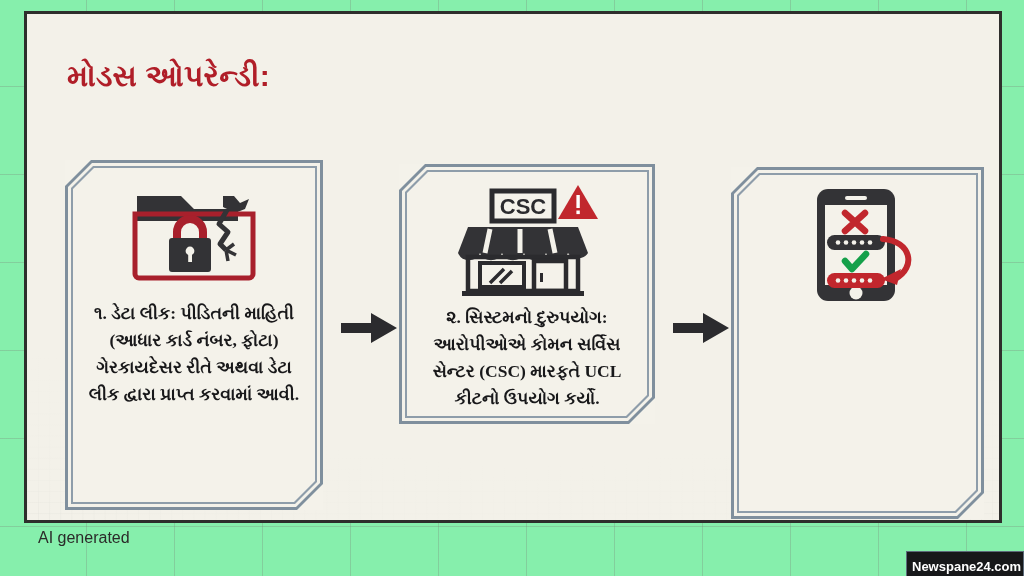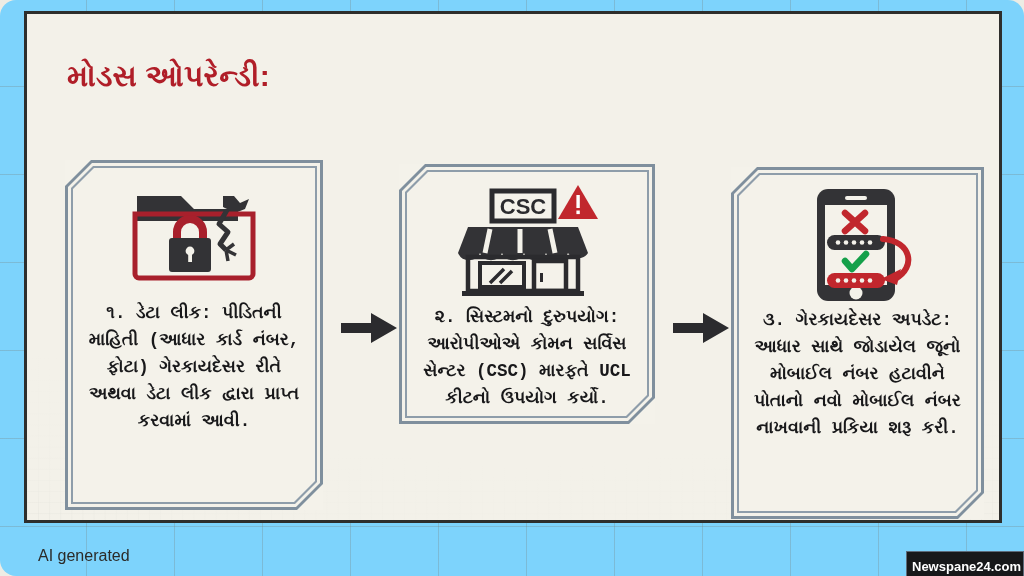--- a/index.html
+++ b/index.html
@@ -9,22 +9,21 @@
     height: 576px;
     overflow: hidden;
     background: #edece4;
     font-family: "Liberation Sans", sans-serif;
   }
 
   #stage {
     position: relative;
     width: 1024px;
     height: 576px;
-    background: #7dd3fc;
-    border-radius: 16px;
+    background: #86efac;
   }
 
   
   .outer-grid {
     position: absolute;
     inset: 0;
     background-image:
       linear-gradient(to right, rgba(120,125,115,0.28) 1px, transparent 1px),
       linear-gradient(to bottom, rgba(120,125,115,0.28) 1px, transparent 1px);
     background-size: 88px 88px;
@@ -148,40 +147,40 @@
     margin-top: 16px;
     height: 120px;
     display: flex;
     align-items: center;
     justify-content: center;
   }
 
   .card-text {
     padding: 4px 14px 0 14px;
     text-align: center;
-    font-family: Liberation Mono, monospace;
+    font-family: Liberation Serif, serif;
     font-weight: bold;
     font-size: 17.5px;
     line-height: 27px;
     color: #18181a;
   }
 
   
   .arrow {
     position: absolute;
     z-index: 7;
     width: 58px;
     height: 34px;
   }
 
   
   .footer-label {
     position: absolute;
     left: 38px;
-    top: 547px;
+    top: 529px;
     font-family: "Liberation Sans", sans-serif;
     font-size: 16px;
     color: #2b2b29;
     z-index: 8;
   }
 
   .watermark {
     position: absolute;
     left: 906px;
     top: 551px;
@@ -331,21 +330,20 @@
               <circle cx="55" cy="97.5" r="2.3" fill="#f4f2ea"></circle>
               <circle cx="63" cy="97.5" r="2.3" fill="#f4f2ea"></circle>
               <circle cx="71" cy="97.5" r="2.3" fill="#f4f2ea"></circle>
               <circle cx="79" cy="97.5" r="2.3" fill="#f4f2ea"></circle>
               <circle cx="87" cy="97.5" r="2.3" fill="#f4f2ea"></circle>
 
               <path d="M100 56 C128 58 134 84 112 96" stroke="#c1272d" stroke-width="6" fill="none" stroke-linecap="round"></path>
               <path d="M118 86 l-4 16 l-16 -6 Z" fill="#c1272d"></path>
             </svg>
           </div>
-          <div class="card-text">૩. ગેરકાયદેસર અપડેટ: આધાર સાથે જોડાયેલ જૂનો મોબાઈલ નંબર હટાવીને પોતાનો નવો મોબાઈલ નંબર નાખવાની પ્રકિયા શરૂ કરી.</div>
         </div>
       </div>
 
     </div>
   </div>
 
   <div class="footer-label">AI generated</div>
 
   <div class="watermark">
     <span>Newspane24.com</span>

